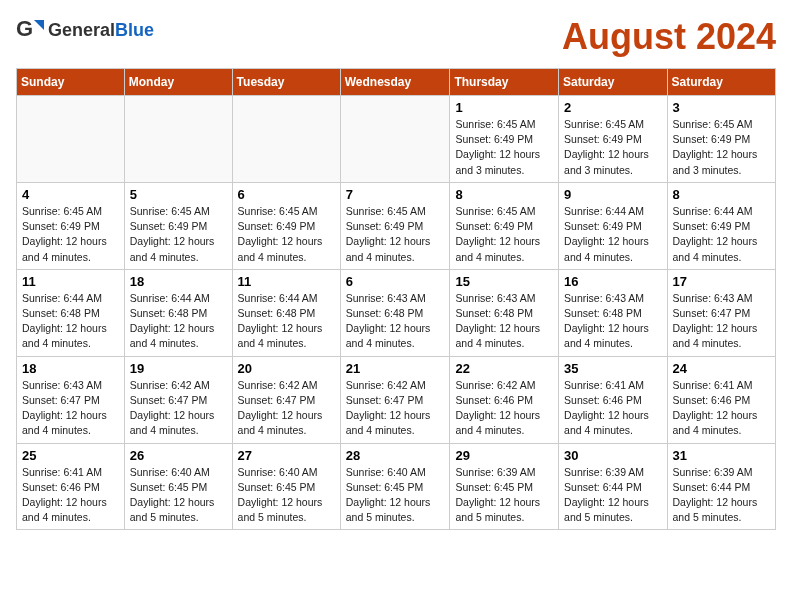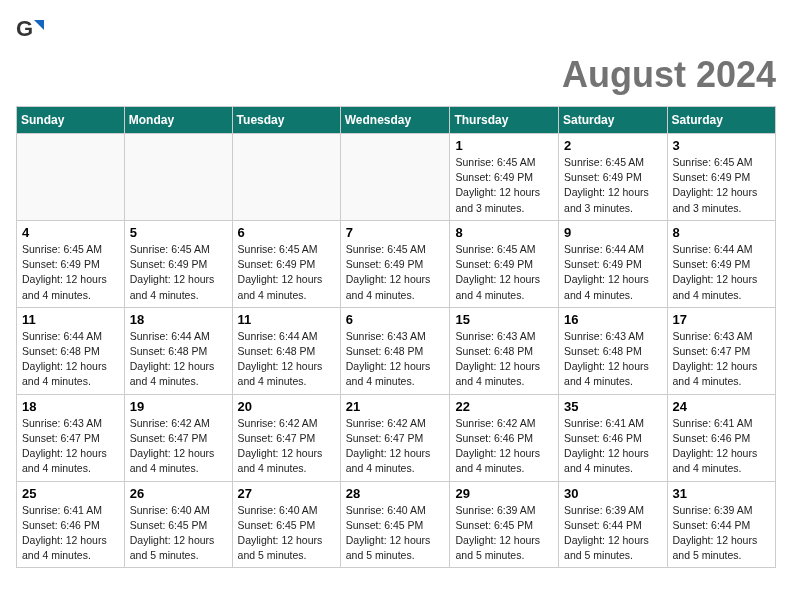--- a/index.html
+++ b/index.html
@@ -34,34 +34,33 @@
     .logo-icon {
       width: 28px;
       height: 28px;
     }
     .title-block {
       text-align: right;
     }
     .month-title {
       font-size: 36px;
       font-weight: bold;
-      color: #737373;
-      margin-top: 38px;
+      color: #c2410c;
     }
     .location-title {
       font-size: 16px;
       color: #555;
     }
     table {
       width: 100%;
       border-collapse: collapse;
       font-size: 10.5px;
     }
     th {
-      background-color: #0f766e;
+      background-color: #c2410c;
       color: #fff;
       padding: 6px 4px;
       text-align: left;
       font-size: 12px;
       font-weight: bold;
       border: 1px solid #ccc;
     }
     td {
       border: 1px solid #ccc;
       padding: 4px 5px;
@@ -86,20 +85,23 @@
   </style>
 </head>
 <body>
 
 <div class="header">
   <div class="logo">
     <svg class="logo-icon" viewBox="0 0 28 28">
       <text x="0" y="20" font-size="22" font-family="Arial" font-weight="bold" fill="#333">G</text>
       <polygon points="18,4 28,4 28,14" fill="#1565c0"></polygon>
     </svg>
+    <div>
+      <span class="logo-text-general">General</span><span class="logo-text-blue">Blue</span>
+    </div>
   </div>
   <div class="title-block">
     <div class="month-title">August 2024</div>
   </div>
 </div>
 
 <table>
   <thead>
     <tr id="header-row">
     <th>Sunday</th>

